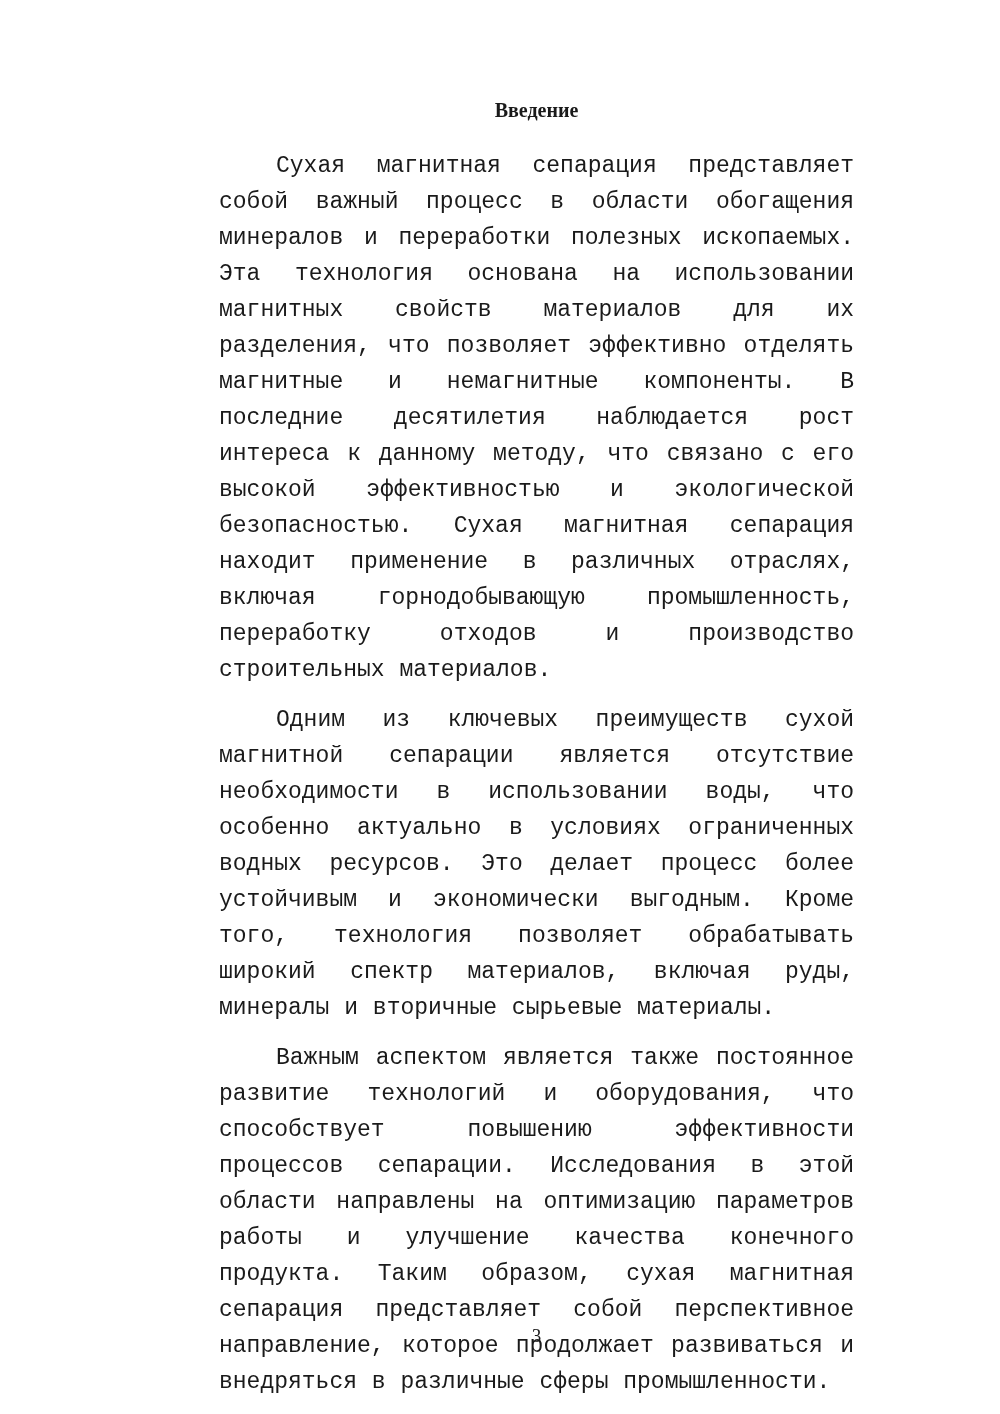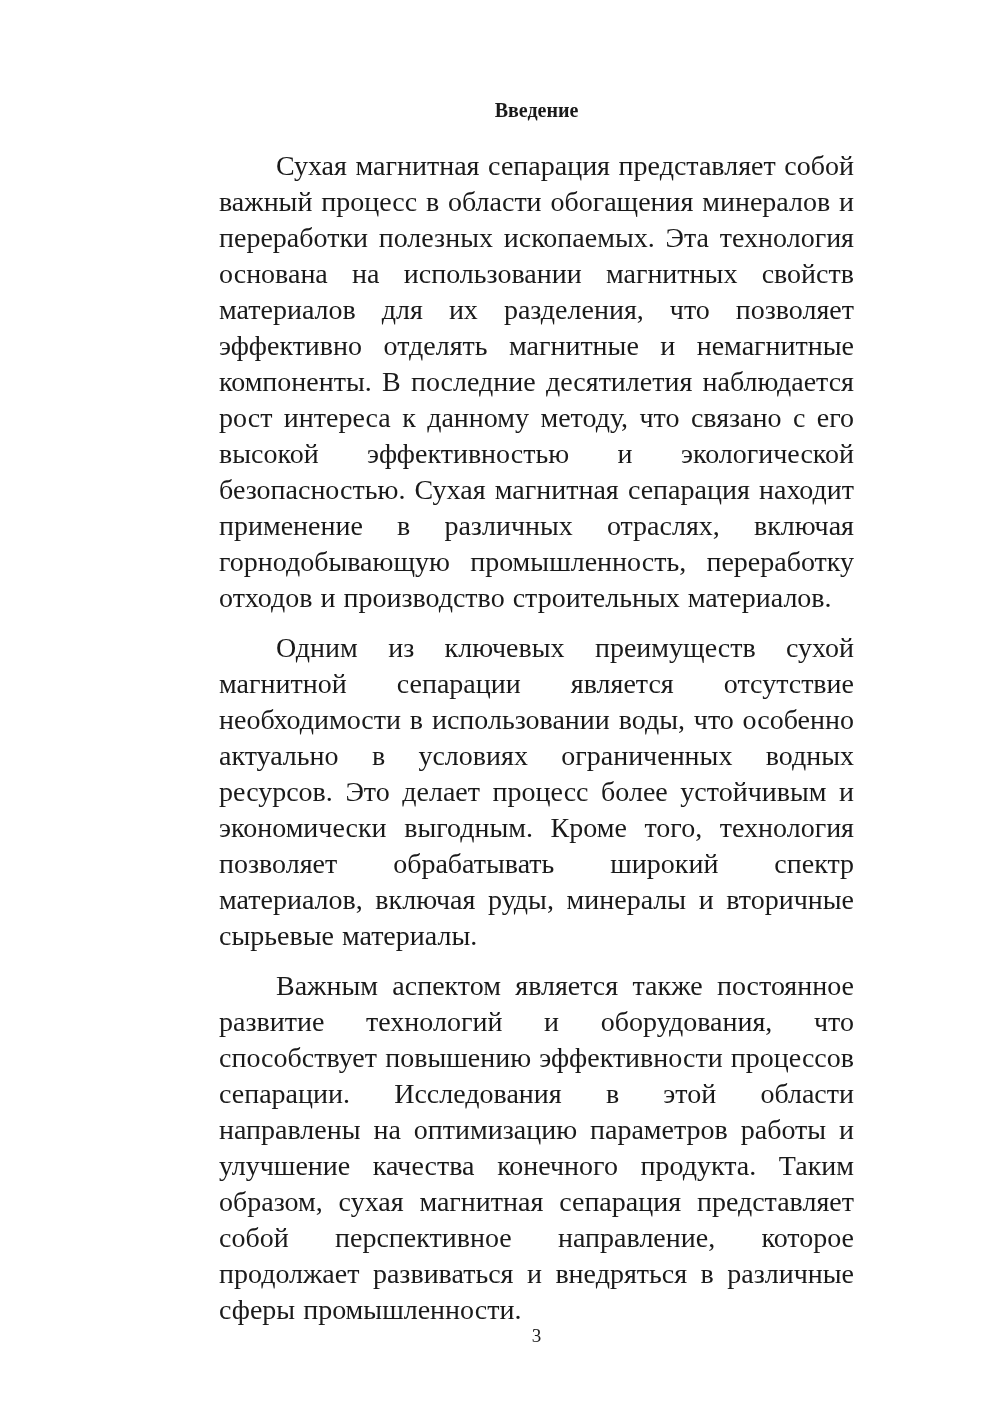--- a/index.html
+++ b/index.html
@@ -19,26 +19,27 @@
     padding: 96px 70px 0 143px;
   }
   .doc-title {
     font-size: 20px;
     font-weight: bold;
     text-align: center;
     margin: 0 0 24px 0;
     line-height: 28px;
   }
   .para {
-    font-size: 28px;
+    font-size: 23px;
     line-height: 36px;
     text-align: justify;
     text-indent: 57px;
     margin: 0 0 14px 0;
     word-spacing: 1px;
+    font-family: Liberation Mono, monospace;
   }
   .page-number {
     position: absolute;
     left: 143px;
     right: 70px;
     top: 1325px;
     text-align: center;
     font-size: 19px;
     color: #1a1a1a;
   }

